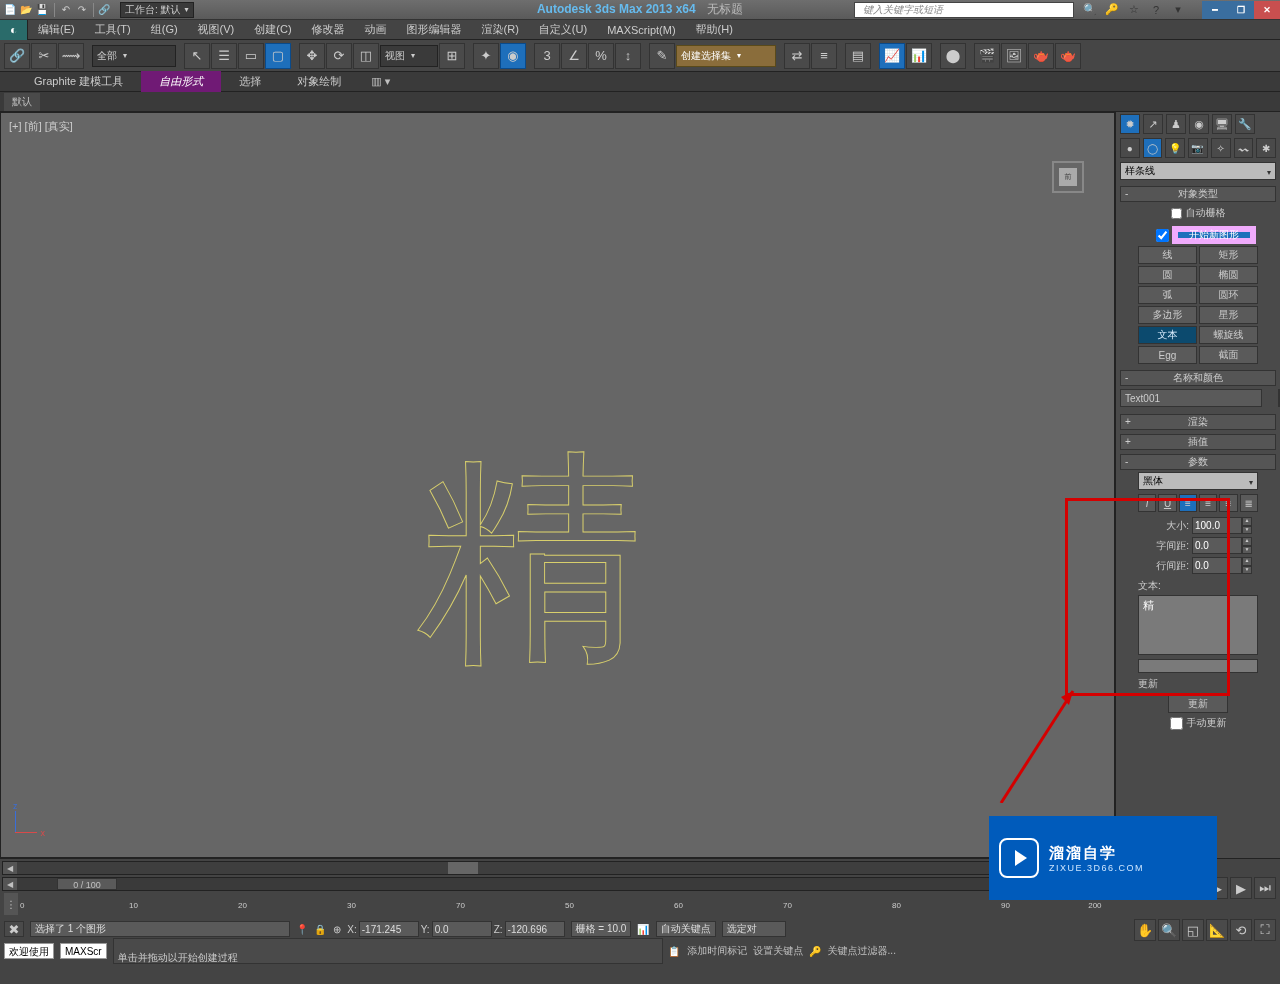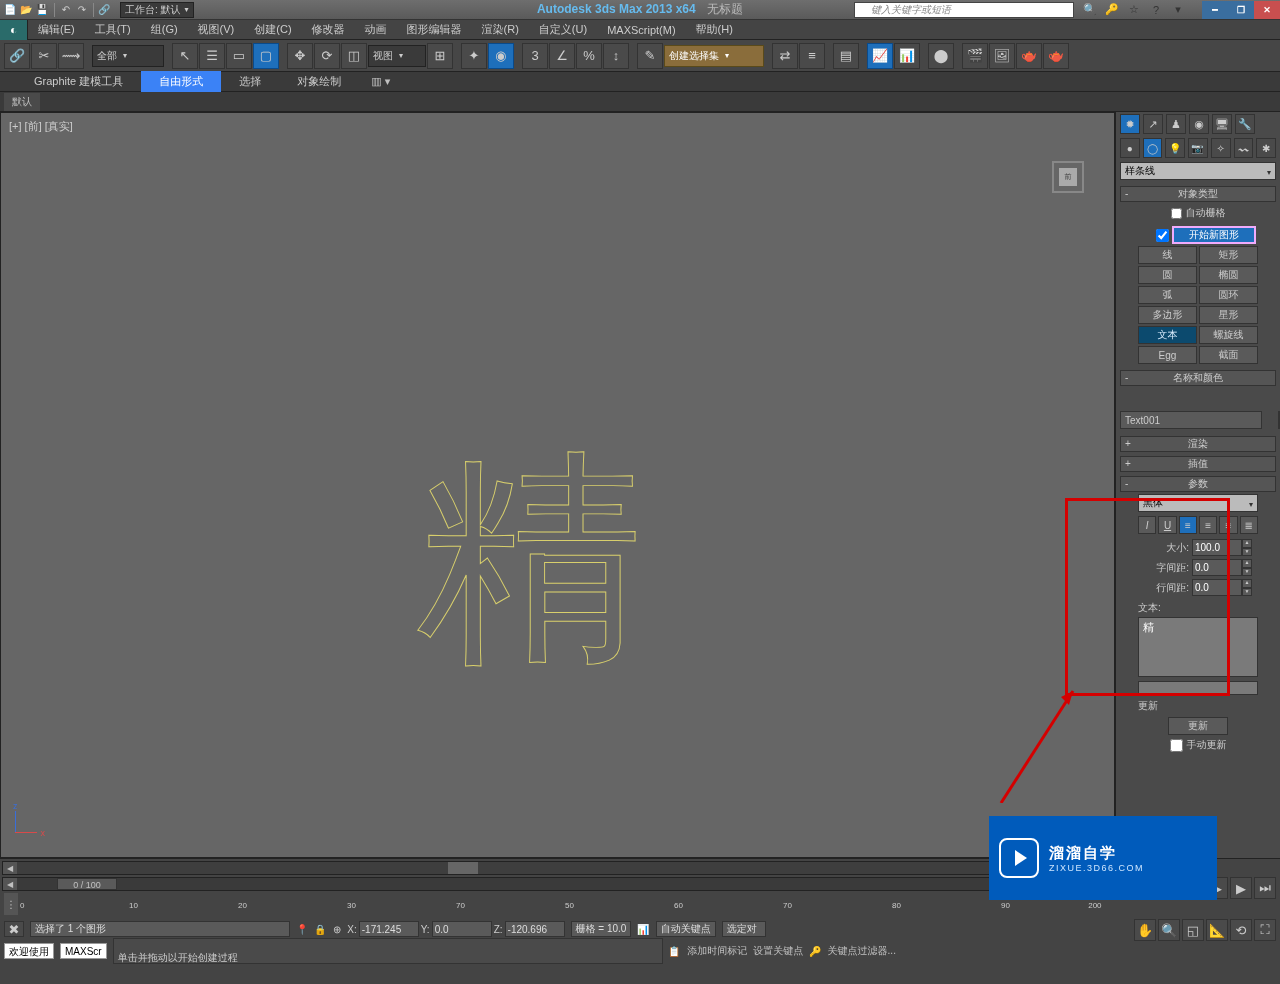--- a/index.html
+++ b/index.html
@@ -7,21 +7,21 @@
 
 
 .title-bar { height: 20px; background: linear-gradient(#6e6e6e, #5a5a5a); display: flex; align-items: center; position: relative; border-bottom: 1px solid #333; }
 .qat { display: flex; gap: 2px; padding: 0 4px; align-items: center; }
 .qat-icon { width: 14px; height: 14px; display: flex; align-items: center; justify-content: center; font-size: 10px; color: #ccc; cursor: pointer; }
 .qat-sep { width: 1px; height: 14px; background: #888; margin: 0 2px; }
 .workspace-drop { height: 16px; background: #3a3a3a; border: 1px solid #222; padding: 0 4px; font-size: 10px; display: flex; align-items: center; margin-left: 4px; color: #ccc; }
 .workspace-drop::after { content: "▾"; margin-left: 4px; font-size: 8px; }
 .title-text { position: absolute; left: 50%; transform: translateX(-50%); color: #66bbee; font-size: 12px; font-weight: bold; }
 .title-text .untitled { color: #bbb; font-weight: normal; margin-left: 8px; }
-.search-box { margin-left: auto; width: 220px; height: 16px; background: #fff; border: 1px solid #444; font-size: 10px; padding: 0 16px; color: #888; font-style: italic; display: flex; align-items: center; }
+.search-box { margin-left: auto; width: 220px; height: 16px; background: #fff; border: 1px solid #444; font-size: 10px; padding: 0 8px; color: #888; font-style: italic; display: flex; align-items: center; }
 .title-tools { display: flex; gap: 6px; padding: 0 8px; }
 .title-tool { width: 16px; height: 16px; display: flex; align-items: center; justify-content: center; color: #333; font-size: 11px; }
 .win-controls { display: flex; margin-left: 8px; }
 .win-btn { width: 26px; height: 18px; display: flex; align-items: center; justify-content: center; font-size: 9px; font-weight: bold; }
 .win-min { background: #3a6e9f; color: #fff; }
 .win-max { background: #3a6e9f; color: #fff; }
 .win-close { background: #c84f4f; color: #fff; }
 
 
 .menu-bar { height: 20px; background: #444; display: flex; align-items: center; border-bottom: 1px solid #222; }
@@ -33,21 +33,21 @@
 .tb-btn { width: 26px; height: 26px; background: #4a4a4a; border: 1px solid #333; display: flex; align-items: center; justify-content: center; color: #ccc; font-size: 13px; cursor: pointer; }
 .tb-btn.active { background: #1e6fbb; border-color: #0a4a8a; }
 .tb-sep { width: 2px; height: 26px; margin: 0 2px; }
 .tb-combo { height: 22px; background: #3a3a3a; border: 1px solid #222; padding: 0 4px; font-size: 10px; color: #ccc; display: flex; align-items: center; }
 .tb-combo::after { content: "▾"; margin-left: 6px; font-size: 8px; }
 .selset { width: 100px; background: #8a6d3b; color: #fff; border: 1px solid #5a4a1a; }
 
 
 .graphite-row { height: 20px; background: #3a3a3a; display: flex; align-items: center; border-bottom: 1px solid #222; padding-left: 16px; }
 .graphite-tab { padding: 3px 18px; color: #ccc; font-size: 11px; }
-.graphite-tab.sel { background: #3b82f6; color: #fff; }
+.graphite-tab.sel { background: #701a75; color: #fff; font-style: italic; }
 .graphite-tools { margin-left: 12px; display: flex; gap: 6px; }
 .default-row { height: 20px; background: #3a3a3a; display: flex; align-items: center; padding: 0 4px; border-bottom: 1px solid #222; }
 .default-row .lbl { background: #4a4a4a; padding: 2px 8px; font-size: 10px; }
 
 
 .content { display: flex; height: calc(100% - 20px - 20px - 32px - 20px - 20px - 126px); }
 .viewport { flex: 1; background: #666; position: relative; border: 1px solid #222; }
 .viewport-label { position: absolute; top: 6px; left: 8px; font-size: 11px; color: #ccc; }
 .view-cube { position: absolute; top: 28px; right: 16px; width: 60px; height: 60px; }
 .cube-outer { position: absolute; top: 20px; left: 14px; width: 32px; height: 32px; border: 2px solid #888; }
@@ -81,22 +81,22 @@
 .rollout-title.collapsed::before { content: "+"; }
 .rollout-body { margin: 0 20px; padding: 2px 2px; }
 .obj-type-body { padding: 2px 2px; }
 .row-cb { display: flex; justify-content: center; align-items: center; gap: 4px; font-size: 10px; height: 18px; }
 .row-cb input { width: 11px; height: 11px; }
 .btn-grid { display: flex; flex-wrap: wrap; gap: 2px; margin-top: 2px; }
 .btn-grid .ob { width: calc(50% - 1px); height: 18px; background: #5a5a5a; border: 1px solid #333; font-size: 10px; display: flex; align-items: center; justify-content: center; }
 .btn-grid .ob.active { background: #0c4a6e; color: #dceeff; }
 .start-row { display: flex; align-items: center; gap: 3px; margin-top: 2px; width: 100%; }
 .start-row input[type=checkbox] { margin-left: 18px; }
-.start-row .start-btn { flex: 1; height: 18px; background: #1e6fbb; color: #fff; font-size: 10px; display: flex; align-items: center; justify-content: center; border: 2px solid #f0abfc; margin-right: 2px; }
-.name-row { display: flex; padding: 3px 4px; gap: 16px; margin-top: 22px; }
+.start-row .start-btn { flex: 1; height: 18px; background: #1e6fbb; color: #fff; font-size: 10px; display: flex; align-items: center; justify-content: center; border: 6px solid #f0abfc; margin-right: 2px; }
+.name-row { display: flex; padding: 3px 4px; gap: 16px; }
 .name-row input { flex: 1; height: 18px; background: #5a5a5a; border: 1px solid #333; color: #ccc; font-size: 10px; padding: 0 4px; }
 .name-row .swatch { width: 18px; height: 18px; background: #f4d06a; border: 1px solid #333; }
 .param-body { padding: 2px 2px; }
 .param-combo { height: 18px; background: #bbb; color: #000; border: 1px solid #333; padding: 0 4px; font-size: 10px; line-height: 16px; position: relative; margin-bottom: 4px; }
 .param-combo::after { content: "▾"; position: absolute; right: 4px; top: 2px; font-size: 8px; color: #333; }
 .style-row { display: flex; gap: 2px; margin-bottom: 4px; }
 .style-row .sb { width: 20px; height: 18px; background: #5a5a5a; border: 1px solid #333; font-size: 10px; display: flex; align-items: center; justify-content: center; }
 .style-row .sb.active { background: #1e6fbb; }
 .spin-row { display: flex; align-items: center; height: 19px; margin-bottom: 1px; font-size: 10px; }
 .spin-row label { width: 54px; text-align: right; padding-right: 3px; color: #ccc; }
@@ -191,21 +191,21 @@
   <div class="menu-item">自定义(U)</div>
   <div class="menu-item">MAXScript(M)</div>
   <div class="menu-item">帮助(H)</div>
 </div>
 
 <div class="main-toolbar">
   <div class="tb-btn">🔗</div>
   <div class="tb-btn">✂</div>
   <div class="tb-btn">⟿</div>
   <div class="tb-sep"></div>
-  <div class="tb-combo" style="width:72px">全部</div>
+  <div class="tb-combo" style="width:84px">全部</div>
   <div class="tb-sep"></div>
   <div class="tb-btn">↖</div>
   <div class="tb-btn">☰</div>
   <div class="tb-btn">▭</div>
   <div class="tb-btn active">▢</div>
   <div class="tb-sep"></div>
   <div class="tb-btn">✥</div>
   <div class="tb-btn">⟳</div>
   <div class="tb-btn">◫</div>
   <div class="tb-combo" style="width:58px">视图</div>
@@ -430,21 +430,21 @@
       <span>X:</span>
       <input type="text" value="-171.245" style="">
       <span>Y:</span>
       <input type="text" value="0.0" style="">
       <span>Z:</span>
       <input type="text" value="-120.696" style="">
     </div>
     <div class="box">栅格 = 10.0</div>
     <span>📊</span>
     <div class="box">自动关键点</div>
-    <div class="box" style="width:44px">选定对</div>
+    <div class="box" style="width:64px">选定对</div>
   </div>
   <div class="prompt-row">
     <div class="welcome">欢迎使用</div>
     <div class="welcome">MAXScr</div>
     <div class="msg">单击并拖动以开始创建过程</div>
     <span>📋</span>
     <div class="box">添加时间标记</div>
     <div class="box">设置关键点</div>
     <span>🔑</span>
     <div class="box">关键点过滤器...</div>

